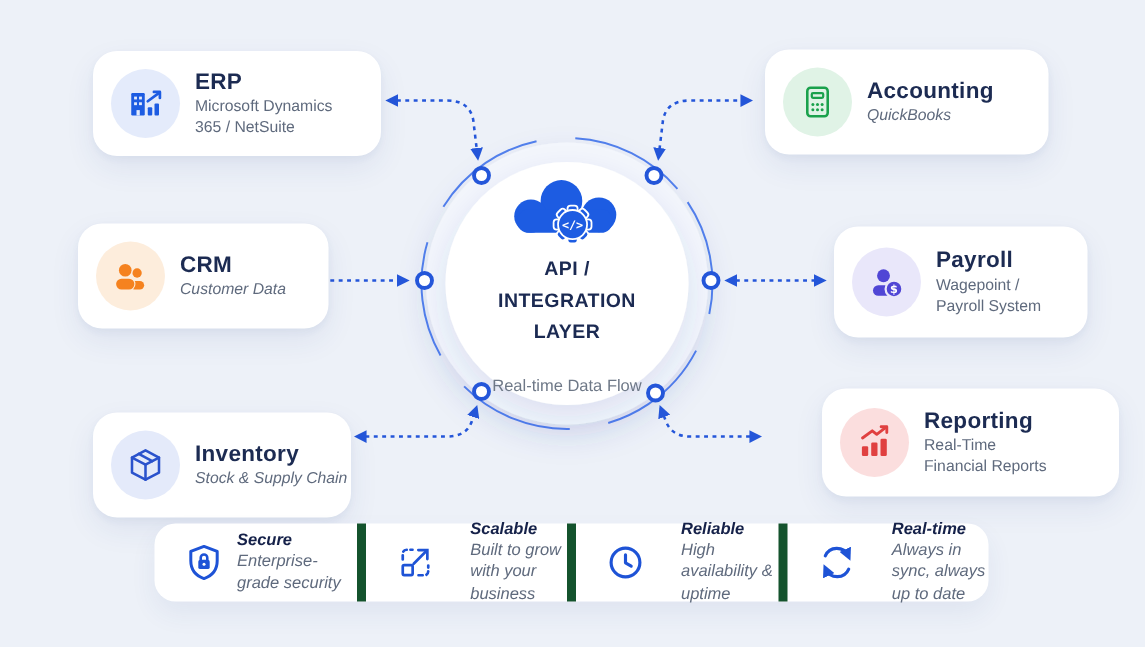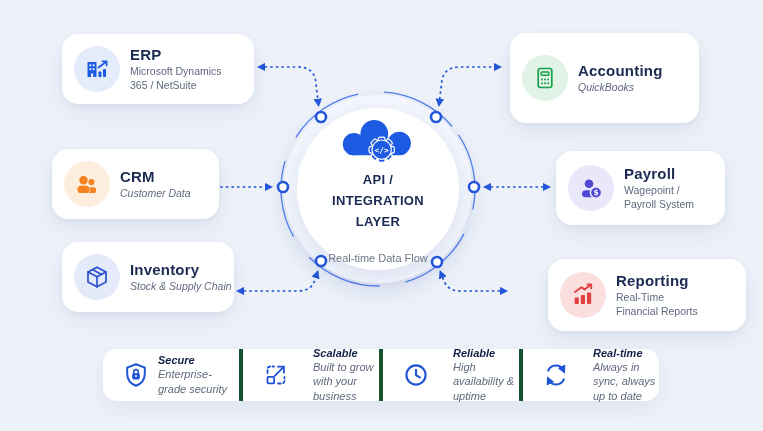--- a/index.html
+++ b/index.html
@@ -36,21 +36,21 @@
   
   .feature-bar{
     position:absolute;left:103px;top:349px;width:556px;height:52px;
     background:#fff;border-radius:14px;
     box-shadow:0 8px 18px rgba(40,70,140,.07);
     display:flex;align-items:stretch;
   }
   .feature{
     flex:1;display:flex;align-items:center;gap:9px;padding-left:20px;font-style:italic;
   }
-  .feature + .feature{border-left:4px solid #14532d;gap:24px;}
+  .feature + .feature{border-left:6px solid #14532d;gap:24px;}
   .feature-icon{flex:none;width:26px;height:26px;}
   .feature-title{font-size:11px;font-weight:700;color:#152149;}
   .feature-sub{font-size:11px;color:#5f6a7d;line-height:1.3;margin-top:1px;}
 </style>
 </head>
 <body>
 
 <div class="stage">
 
   <svg class="diagram-svg" width="763" height="431" viewBox="0 0 763 431">
@@ -173,36 +173,36 @@
           <rect x="2.4" y="13.8" width="12.2" height="7.2" rx="3.6"></rect>
         </g>
       </svg>
     </div>
     <div>
       <div class="card-title">CRM</div>
       <div class="card-sub nowrap">Customer Data</div>
     </div>
   </div>
 
-  <div class="card" style="left:62px;top:242px;width:172px;height:70px">
+  <div class="card" style="left:62px;top:275px;width:172px;height:70px">
     <div class="icon-circle" style="background:#e4eafa">
       <svg width="24" height="24" viewBox="0 0 24 24" fill="none" stroke="#2a52cc" stroke-width="1.7" stroke-linejoin="round" stroke-linecap="round">
         <path d="M12 2.2 L21 7 V17 L12 21.8 L3 17 V7 Z"></path>
         <path d="M3 7 L12 11.8 L21 7"></path>
         <path d="M12 11.8 V21.8"></path>
         <path d="M7.5 4.6 L16.5 9.4"></path>
       </svg>
     </div>
     <div>
       <div class="card-title">Inventory</div>
       <div class="card-sub nowrap">Stock &amp; Supply Chain</div>
     </div>
   </div>
 
-  <div class="card" style="left:510px;top:33px;width:189px;height:90px">
+  <div class="card" style="left:510px;top:33px;width:189px;height:70px">
     <div class="icon-circle" style="background:#e0f3e6">
       <svg width="24" height="24" viewBox="0 0 24 24">
         <rect x="5.2" y="2.5" width="13.6" height="19" rx="2.2" fill="none" stroke="#1aa14c" stroke-width="1.7"></rect>
         <rect x="8.2" y="6" width="7.6" height="3.2" rx="0.8" fill="none" stroke="#1aa14c" stroke-width="1.5"></rect>
         <g fill="#1aa14c">
           <circle cx="8.9" cy="13.6" r="1"></circle>
             <circle cx="12" cy="13.6" r="1"></circle>
             <circle cx="15.1" cy="13.6" r="1"></circle>
           <circle cx="8.9" cy="17.2" r="1"></circle>
             <circle cx="12" cy="17.2" r="1"></circle>

